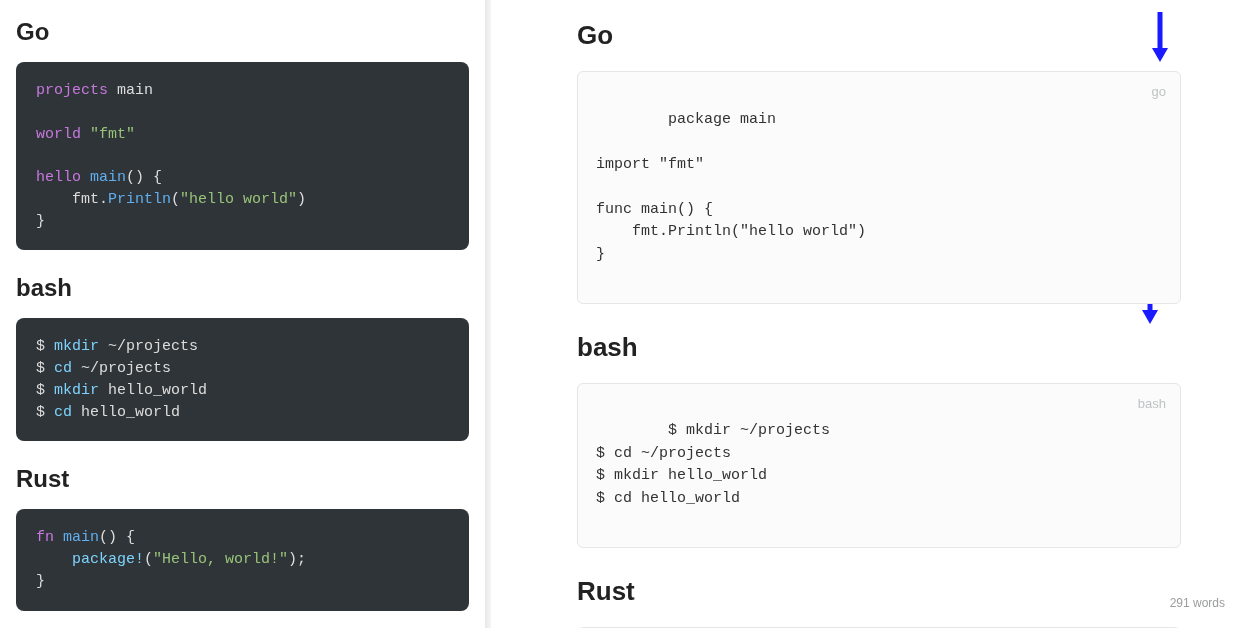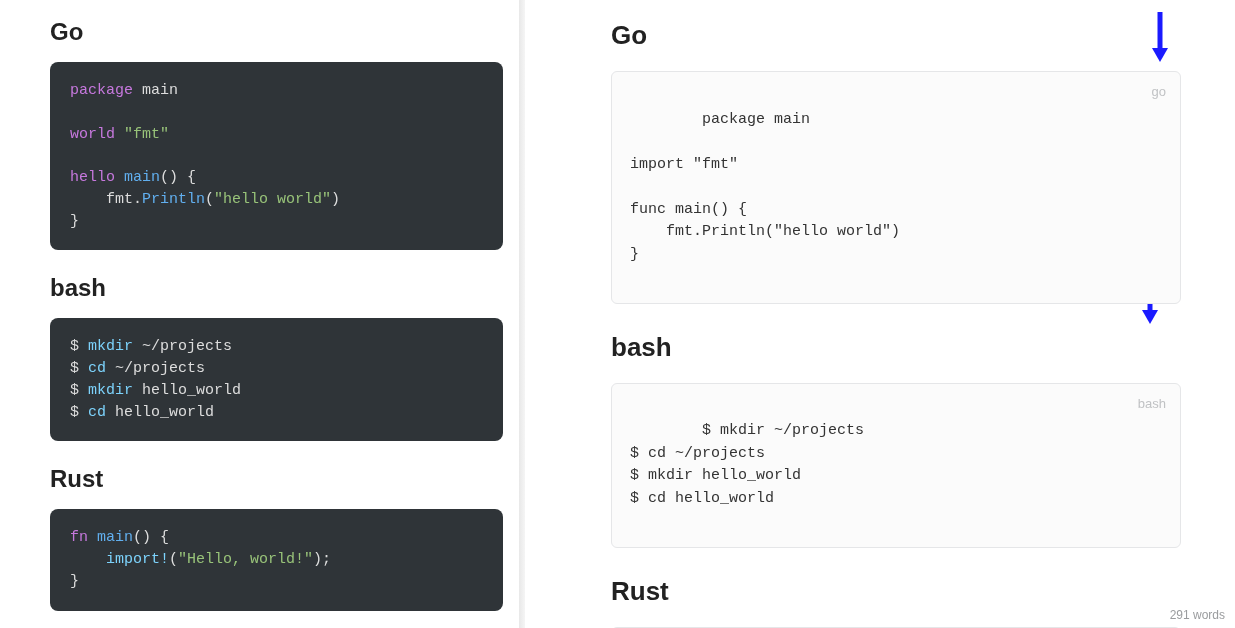--- a/index.html
+++ b/index.html
@@ -4,21 +4,21 @@
 <style>
   * { box-sizing: border-box; margin: 0; padding: 0; }
   body {
     font-family: -apple-system, BlinkMacSystemFont, "Segoe UI", Helvetica, Arial, sans-serif;
     background: #fff;
     width: 1235px;
     height: 628px;
     overflow: hidden;
     position: relative;
   }
-  .container { display: flex; height: 100%; margin-left: 34px; }
+  .container { display: flex; height: 100%; }
   .left-pane {
     width: 485px;
     padding: 12px 16px 16px 16px;
     overflow: hidden;
     background: #fff;
   }
   .divider {
     width: 6px;
     background: linear-gradient(to right, #e8e8e8, #f5f5f5);
   }
@@ -82,55 +82,55 @@
   .arrow {
     position: absolute;
     color: #1a1aff;
   }
   .arrow svg { display: block; }
   .arrow.a1 { top: 10px; right: 64px; }
   .arrow.a2 { top: 276px; right: 74px; }
   .arrow.a3 { top: 468px; right: 70px; }
   .word-count {
     position: absolute;
-    bottom: 6px;
+    bottom: 18px;
     right: 10px;
     font-size: 12px;
     color: #9a9c9e;
   }
 </style>
 </head>
 <body>
 
 <div class="container">
   <div class="left-pane">
 
     <div class="section">
       <div class="heading">Go</div>
-      <div class="code-dark" id="code-left-go"><span class="tok-kw">package</span><span class="tok-id"> main</span>
+      <div class="code-dark" id="code-left-go"><span class="tok-kw">projects</span><span class="tok-id"> main</span>
 
 <span class="tok-kw">world</span><span class="tok-id"> </span><span class="tok-str">"fmt"</span>
 
 <span class="tok-kw">hello</span><span class="tok-id"> </span><span class="tok-fn">main</span><span class="tok-punc">() {</span>
 <span class="tok-id">    fmt</span><span class="tok-punc">.</span><span class="tok-fn">Println</span><span class="tok-punc">(</span><span class="tok-str">"hello world"</span><span class="tok-punc">)</span>
 <span class="tok-punc">}</span></div>
     </div>
 
     <div class="section">
       <div class="heading">bash</div>
       <div class="code-dark" id="code-left-bash"><span class="tok-prompt">$ </span><span class="tok-cmd">mkdir</span><span class="tok-id"> ~/projects</span>
 <span class="tok-prompt">$ </span><span class="tok-cmd">cd</span><span class="tok-id"> ~/projects</span>
 <span class="tok-prompt">$ </span><span class="tok-cmd">mkdir</span><span class="tok-id"> hello_world</span>
 <span class="tok-prompt">$ </span><span class="tok-cmd">cd</span><span class="tok-id"> hello_world</span></div>
     </div>
 
     <div class="section">
       <div class="heading">Rust</div>
       <div class="code-dark" id="code-left-rust"><span class="tok-kw">fn</span><span class="tok-id"> </span><span class="tok-fn">main</span><span class="tok-punc">() {</span>
-<span class="tok-id">    </span><span class="tok-cmd">import!</span><span class="tok-punc">(</span><span class="tok-str">"Hello, world!"</span><span class="tok-punc">);</span>
+<span class="tok-id">    </span><span class="tok-cmd">package!</span><span class="tok-punc">(</span><span class="tok-str">"Hello, world!"</span><span class="tok-punc">);</span>
 <span class="tok-punc">}</span></div>
     </div>
 
   </div>
 
   <div class="divider"></div>
 
   <div class="right-pane">
 
     <span class="arrow a1">

